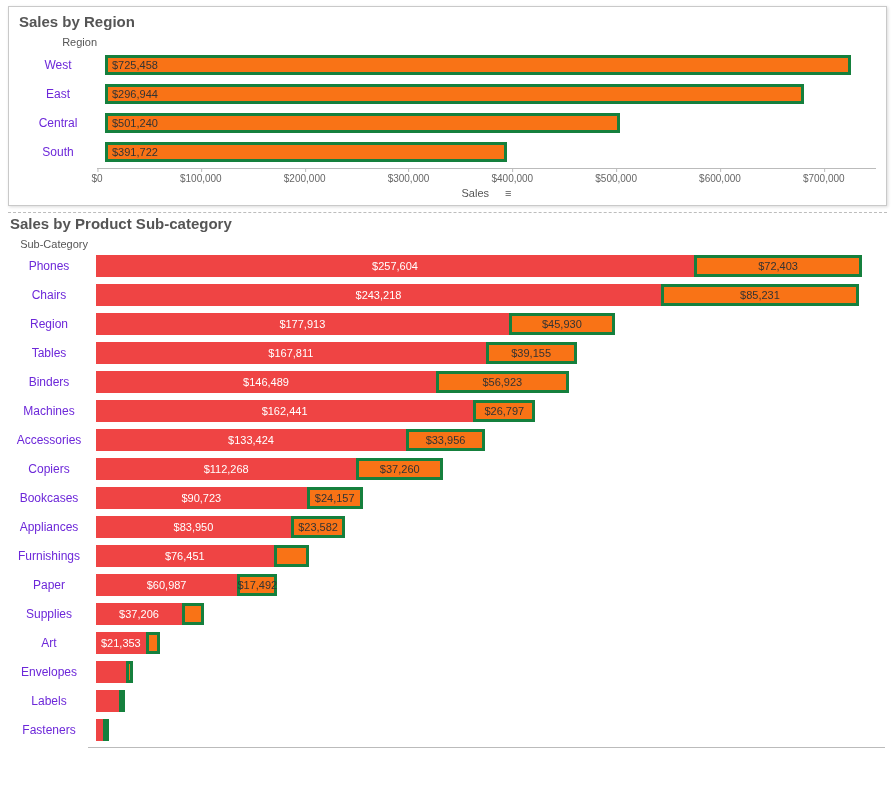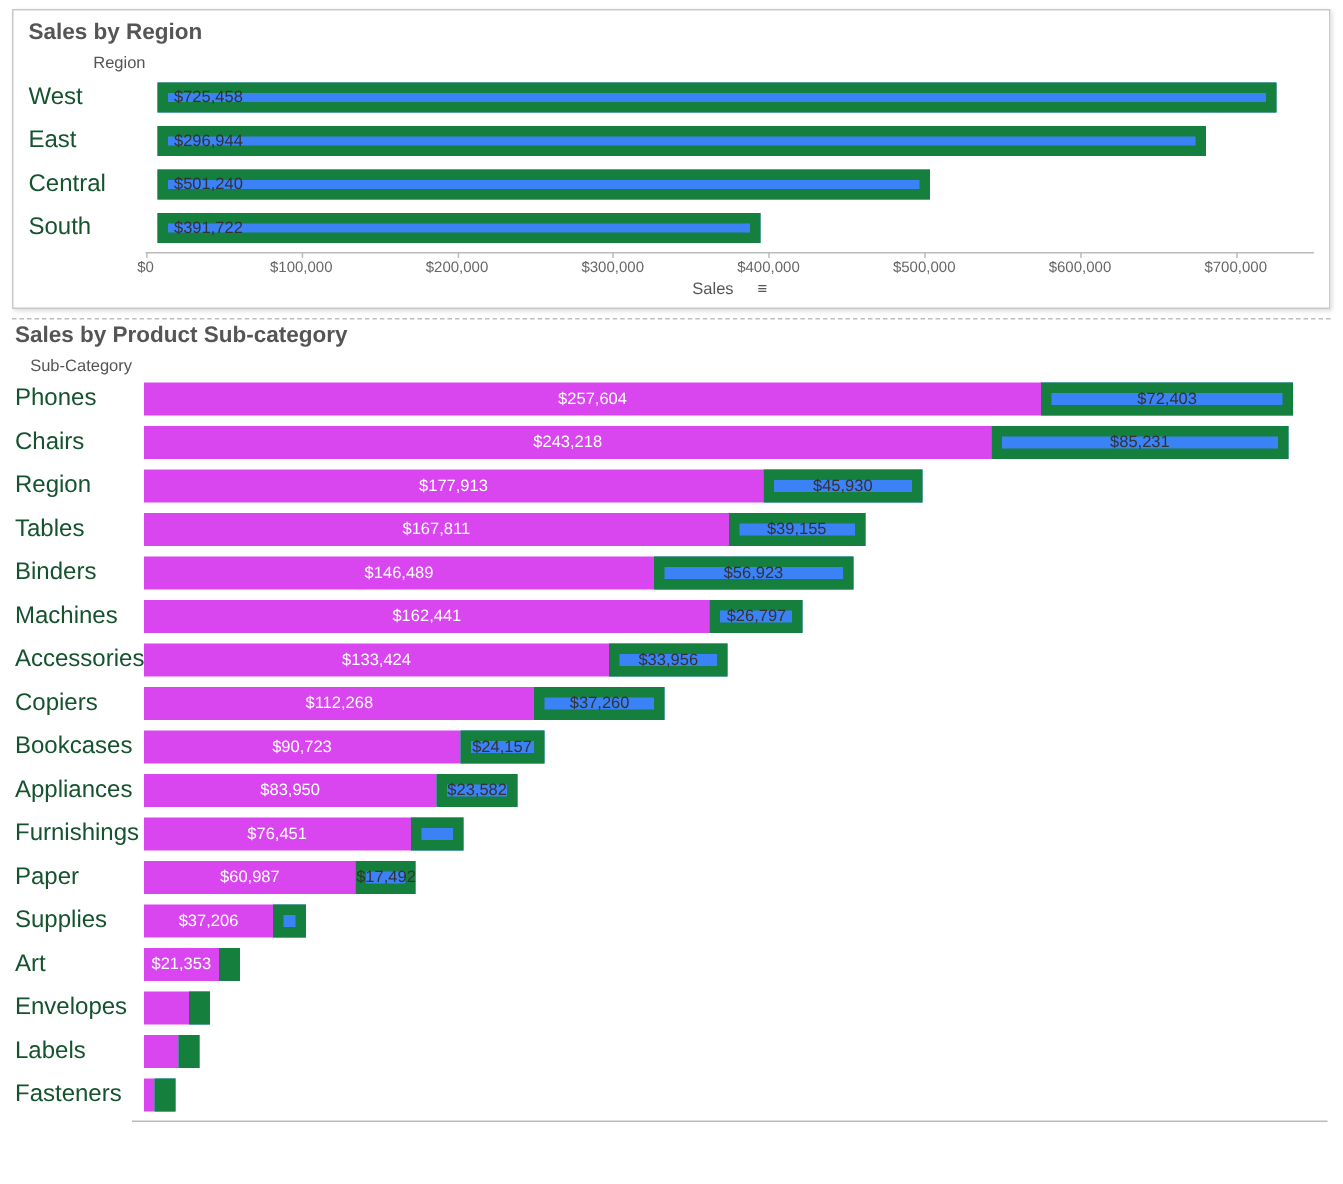--- a/index.html
+++ b/index.html
@@ -2,25 +2,25 @@
 <html><head>
 <meta charset="utf-8">
 <style>
 html,body{margin:0;padding:0;font-family:Arial,Helvetica,sans-serif;font-size:12px;color:#333;background:#fff}
 .dash{width:895px;padding:6px 8px 4px 8px;box-sizing:border-box}
 .panel{border:1px solid #c9c9c9;padding:4px 10px 8px 10px;box-sizing:border-box}
 .panel.top{box-shadow:1px 1px 3px rgba(0,0,0,.15)}
 .panel-title{font-size:15px;font-weight:bold;color:#555;margin:2px 0 6px 0}
 .dim-header{font-size:11px;color:#555;text-align:right;width:78px;margin-bottom:2px}
 .chart-row{display:flex;align-items:center;height:25px;margin:4px 0}
-.cat-label{width:78px;text-align:left;padding-right:8px;color:#14532d;font-size:16px}
+.cat-label{width:78px;text-align:center;padding-right:8px;color:#6d28d9;font-size:12px}
 .bar-track{flex:1;position:relative;height:20px}
 .bar{position:absolute;top:0;height:100%;box-sizing:border-box}
-.bar.grey{background:#3b82f6;border:7px solid #15803d}
-.bar.blue{background:#d946ef}
+.bar.grey{background:#f97316;border:3px solid #15803d}
+.bar.blue{background:#ef4444}
 .bar-label{position:absolute;top:0;height:100%;display:flex;align-items:center;font-size:11px;white-space:nowrap;pointer-events:none}
 .bar-label.inside-blue{color:#fff;justify-content:center}
 .bar-label.inside-grey{color:#333;left:4px}
 .bar-label.on-grey{color:#333;justify-content:center}
 .axis-area{display:flex;margin-top:4px}
 .axis-spacer{width:78px}
 .axis-line{flex:1;position:relative;height:28px;border-top:1px solid #bbb}
 .tick{position:absolute;top:-1px;font-size:10px;color:#666;transform:translateX(-50%)}
 .tick::before{content:"";position:absolute;left:50%;top:0;width:1px;height:4px;background:#bbb}
 .tick span{display:block;margin-top:5px}

